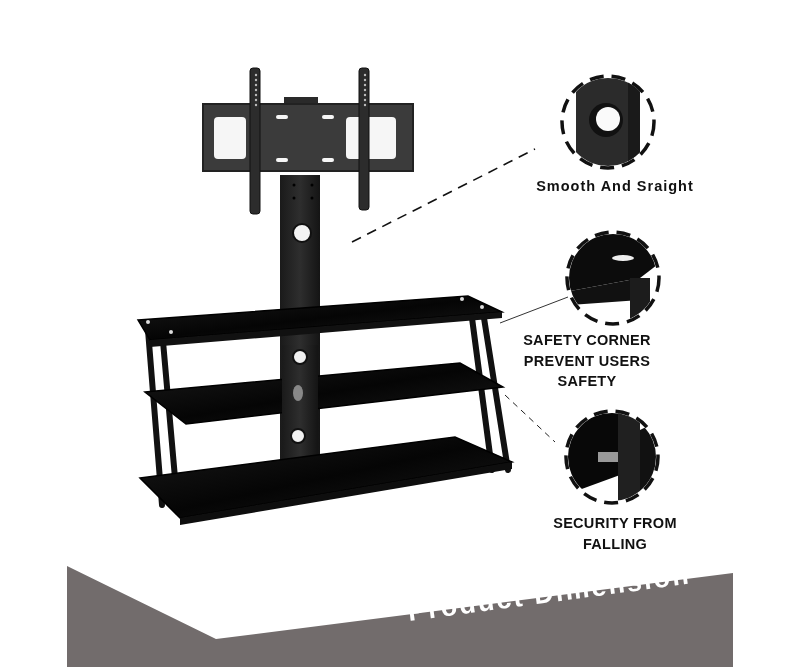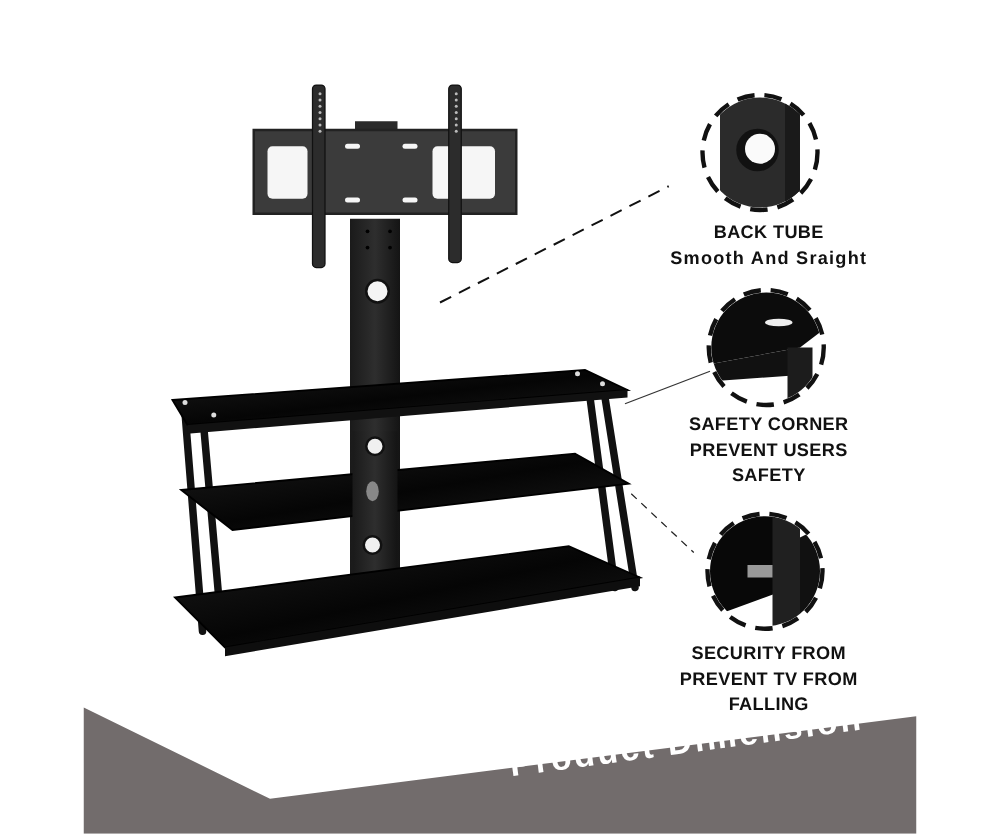--- a/index.html
+++ b/index.html
@@ -133,29 +133,27 @@
       <polygon points="640,430 660,420 660,495 640,500" fill="#111"></polygon>
       <rect x="598" y="452" width="20" height="10" fill="#999"></rect>
     </g>
     <circle cx="612" cy="457" r="46" fill="none" stroke="#111" stroke-width="3.5" stroke-dasharray="14,8"></circle>
   </g>
 
   <polygon points="67,566 216,639 733,573 733,667 67,667" fill="#726c6c"></polygon>
 </svg>
 
 <div class="feature-label" style="left:520px;top:176px;width:190px;">
-  <div>BACK TUBE</div>
   <div style="letter-spacing:1px;">Smooth And Sraight</div>
 </div>
 
-<div class="feature-label" style="left:520px;top:330px;width:190px;">
+<div class="feature-label" style="left:492px;top:330px;width:190px;">
   <div>SAFETY CORNER</div>
   <div>PREVENT USERS</div>
   <div>SAFETY</div>
 </div>
 
 <div class="feature-label" style="left:520px;top:513px;width:190px;">
   <div>SECURITY FROM</div>
-  <div>PREVENT TV FROM</div>
   <div>FALLING</div>
 </div>
 
 <div class="banner-title">Product Dimension</div>
 
 </body></html>

